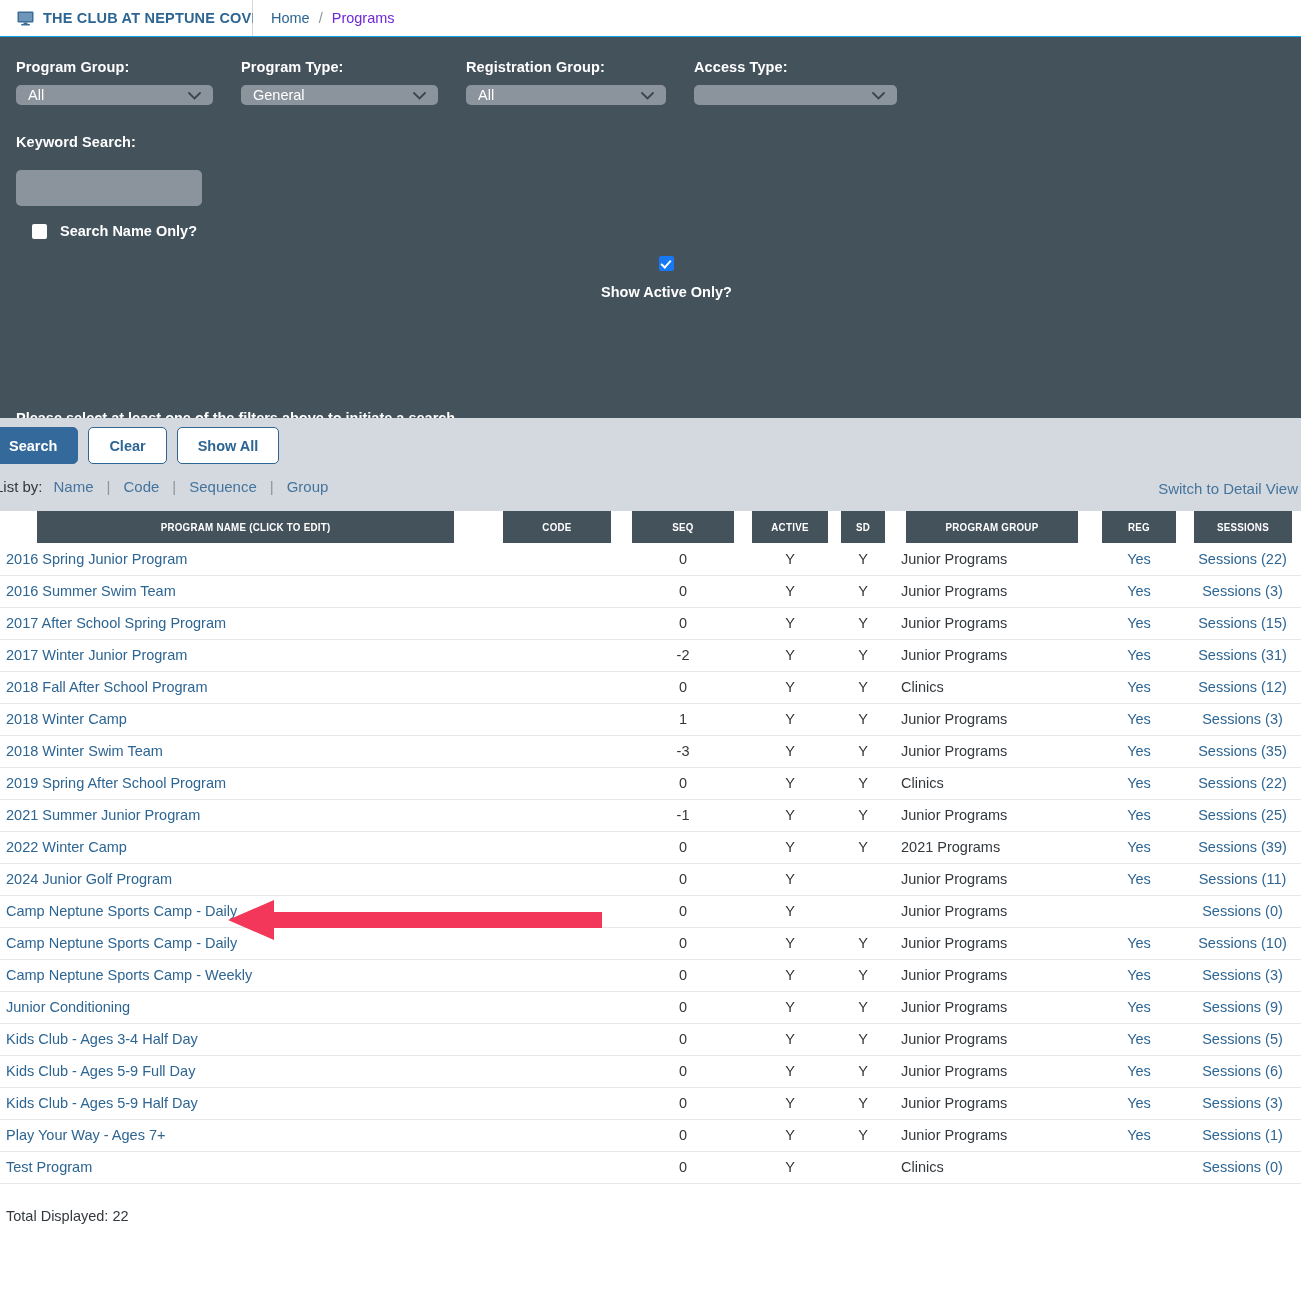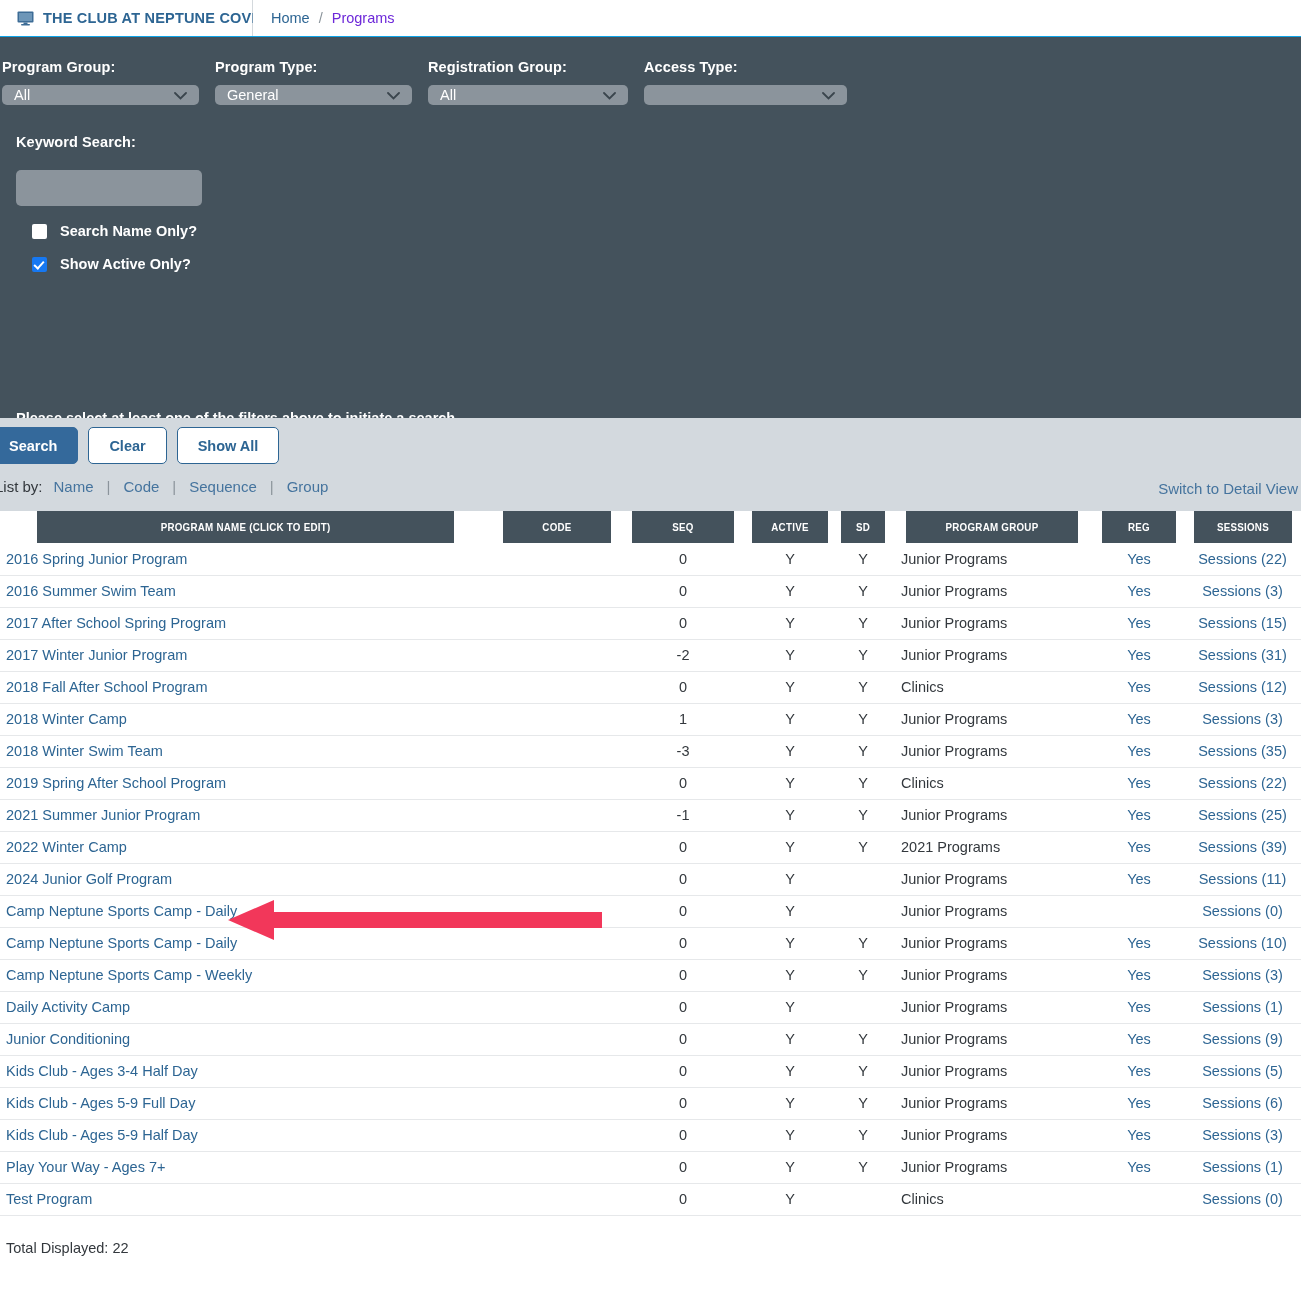--- a/index.html
+++ b/index.html
@@ -54,22 +54,22 @@
 
   
   #filter-panel {
     background: #44525c;
     padding: 22px 0 0 0;
     height: 381px;
     position: relative;
   }
   .filter-row {
     display: flex;
-    padding-left: 2px;
-    gap: 0;
+    padding-left: 16px;
+    gap: 12px;
   }
   .filter-field { margin-right: 16px; }
   .filter-label {
     color: #ffffff;
     font-size: 14.5px;
     font-weight: bold;
     margin-bottom: 10px;
     letter-spacing: .1px;
   }
   .select-box {
@@ -104,21 +104,21 @@
     margin-top: 10px;
   }
 
   .check-row {
     display: flex; align-items: center;
     padding-left: 16px;
     gap: 13px;
     margin-left: 16px;
   }
   #check-row-1 { margin-top: 17px; }
-  #check-row-2 { margin-top: 17px; }
+  #check-row-2 { margin-top: 17px; flex-direction: column; }
   .check-label {
     color: #ffffff; font-size: 14.5px; font-weight: bold;
   }
   .cbox {
     width: 15px; height: 15px;
     border-radius: 2px;
     display: inline-block;
     position: relative;
     flex: none;
   }
@@ -520,30 +520,20 @@
         <td class="name-cell"><a href="#">Camp Neptune Sports Camp - Weekly</a></td>
         <td></td>
         <td>0</td>
         <td>Y</td>
         <td>Y</td>
         <td class="group-cell">Junior Programs</td>
         <td><a href="#">Yes</a></td>
         <td><a href="#">Sessions (3)</a></td>
       </tr>
       <tr>
-        <td class="name-cell"><a href="#">Daily Activity Camp</a></td>
-        <td></td>
-        <td>0</td>
-        <td>Y</td>
-        <td></td>
-        <td class="group-cell">Junior Programs</td>
-        <td><a href="#">Yes</a></td>
-        <td><a href="#">Sessions (1)</a></td>
-      </tr>
-      <tr>
         <td class="name-cell"><a href="#">Junior Conditioning</a></td>
         <td></td>
         <td>0</td>
         <td>Y</td>
         <td>Y</td>
         <td class="group-cell">Junior Programs</td>
         <td><a href="#">Yes</a></td>
         <td><a href="#">Sessions (9)</a></td>
       </tr>
       <tr>

